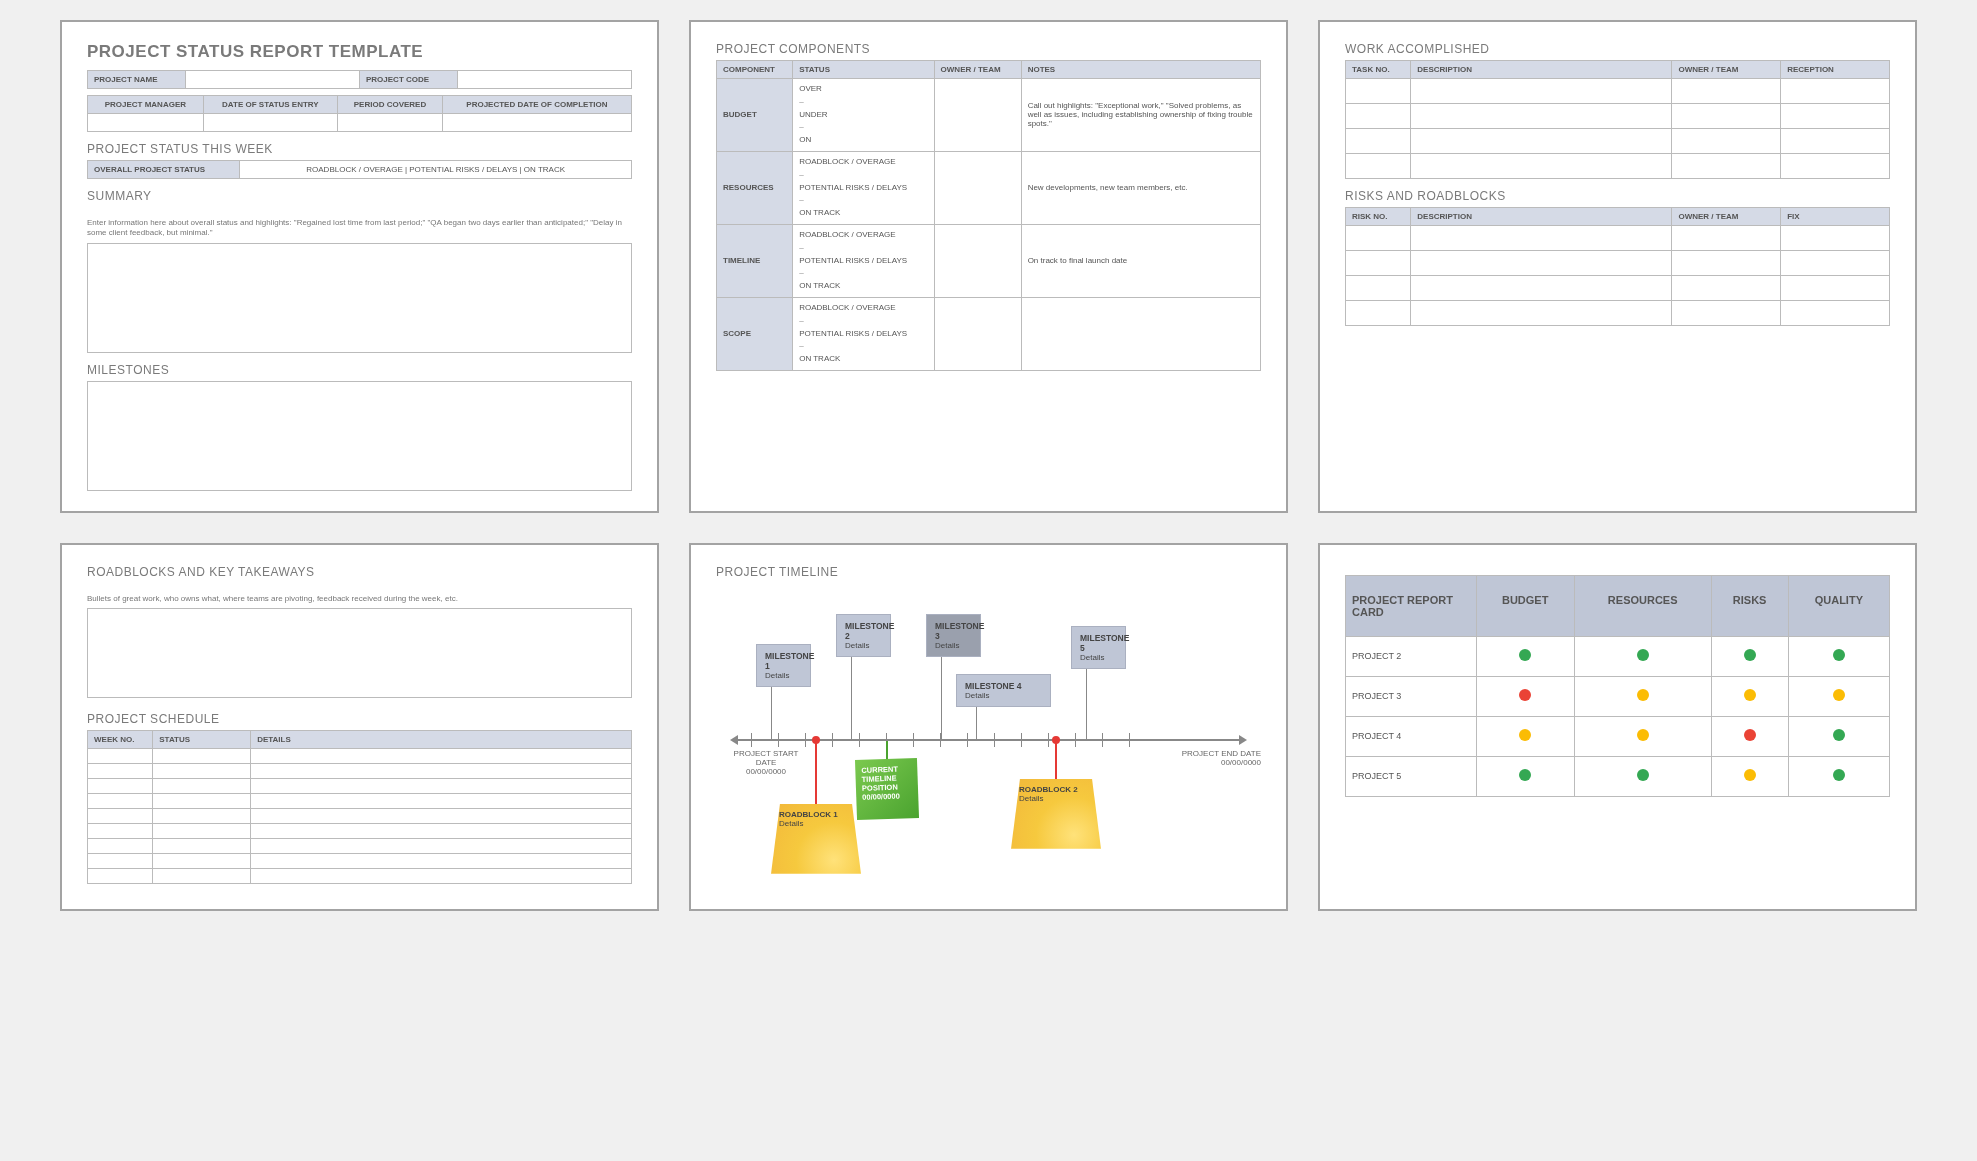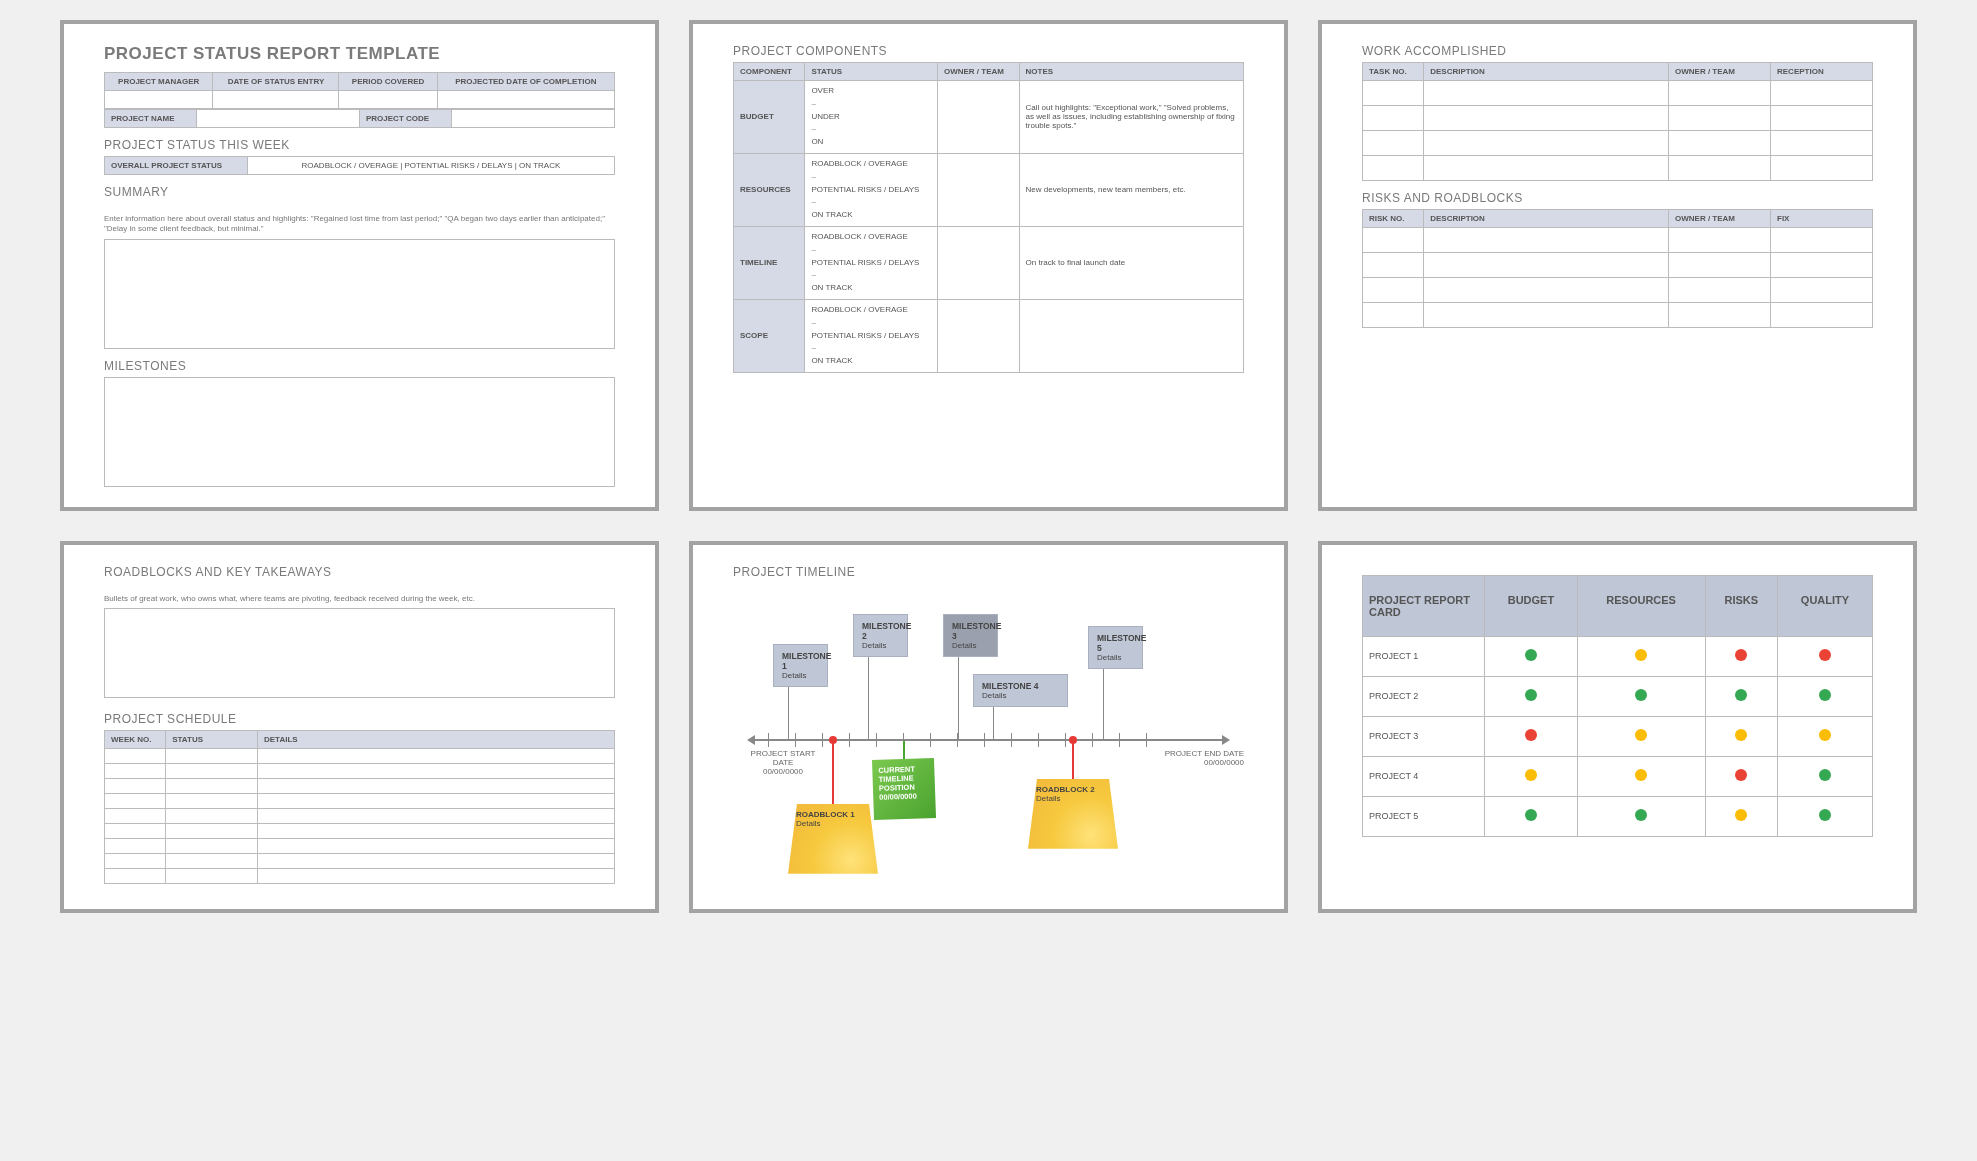--- a/index.html
+++ b/index.html
@@ -7,22 +7,22 @@
     background: #f0f0f0;
     font-family: Arial, Helvetica, sans-serif;
     padding: 20px 60px;
     display: grid;
     grid-template-columns: 1fr 1fr 1fr;
     grid-template-rows: auto auto;
     gap: 30px;
   }
   .page {
     background: #fff;
-    border: 4px solid #a3a3a3;
-    padding: 20px 40px;
+    border: 2px solid #a3a3a3;
+    padding: 20px 25px;
     font-size: 9px;
     color: #555;
   }
   h1.title {
     font-size: 17px;
     font-weight: 700;
     color: #7a7a7a;
     letter-spacing: .5px;
     margin-bottom: 8px;
   }
@@ -90,44 +90,44 @@
   .rc-table td { height:40px; vertical-align:middle; font-size:9px; }
   .dot { width:12px; height:12px; border-radius:50%; display:inline-block; }
   .g { background:#34a853; } .y { background:#fbbc04; } .r { background:#ea4335; }
   .center { text-align:center; }
 </style>
 </head>
 <body>
 
 <div class="page">
   <h1 class="title">PROJECT STATUS REPORT TEMPLATE</h1>
+  <table>
+    <tbody>
+        <tr>
+      <td class="hcell" style="width:18%">PROJECT NAME</td>
+      <td style="width:32%"></td>
+      <td class="hcell" style="width:18%">PROJECT CODE</td>
+      <td></td>
+    </tr>
+  </tbody>
+    </table>
   <table style="margin-top:6px">
     <tbody>
         <tr>
       <th style="text-align:center">PROJECT MANAGER</th>
       <th style="text-align:center">DATE OF STATUS ENTRY</th>
       <th style="text-align:center">PERIOD COVERED</th>
       <th style="text-align:center">PROJECTED DATE OF COMPLETION</th>
     </tr>
     <tr>
           <td style="height:18px"></td>
           <td></td>
           <td></td>
           <td></td>
         </tr>
-  </tbody>
-    </table>
-  <table>
-    <tbody>
-        <tr>
-      <td class="hcell" style="width:18%">PROJECT NAME</td>
-      <td style="width:32%"></td>
-      <td class="hcell" style="width:18%">PROJECT CODE</td>
-      <td></td>
-    </tr>
   </tbody>
     </table>
 
   <h2 class="section">PROJECT STATUS THIS WEEK</h2>
   <table>
     <tbody>
         <tr class="status-row">
       <td class="hcell" style="width:28%">OVERALL PROJECT STATUS</td>
       <td style="text-align:center">ROADBLOCK / OVERAGE   |   POTENTIAL RISKS / DELAYS   |   ON TRACK</td>
     </tr>
@@ -431,27 +431,20 @@
         <tr>
       <th style="width:24%; text-align:left">PROJECT REPORT CARD</th>
       <th class="center">BUDGET</th>
       <th class="center">RESOURCES</th>
       <th class="center">RISKS</th>
       <th class="center">QUALITY</th>
     </tr>
     </tbody>
       <tbody id="rc-body">
         <tr>
-          <td>PROJECT 1</td>
-          <td class="center"><span class="dot g"></span></td>
-          <td class="center"><span class="dot y"></span></td>
-          <td class="center"><span class="dot r"></span></td>
-          <td class="center"><span class="dot r"></span></td>
-        </tr>
-        <tr>
           <td>PROJECT 2</td>
           <td class="center"><span class="dot g"></span></td>
           <td class="center"><span class="dot g"></span></td>
           <td class="center"><span class="dot g"></span></td>
           <td class="center"><span class="dot g"></span></td>
         </tr>
         <tr>
           <td>PROJECT 3</td>
           <td class="center"><span class="dot r"></span></td>
           <td class="center"><span class="dot y"></span></td>

